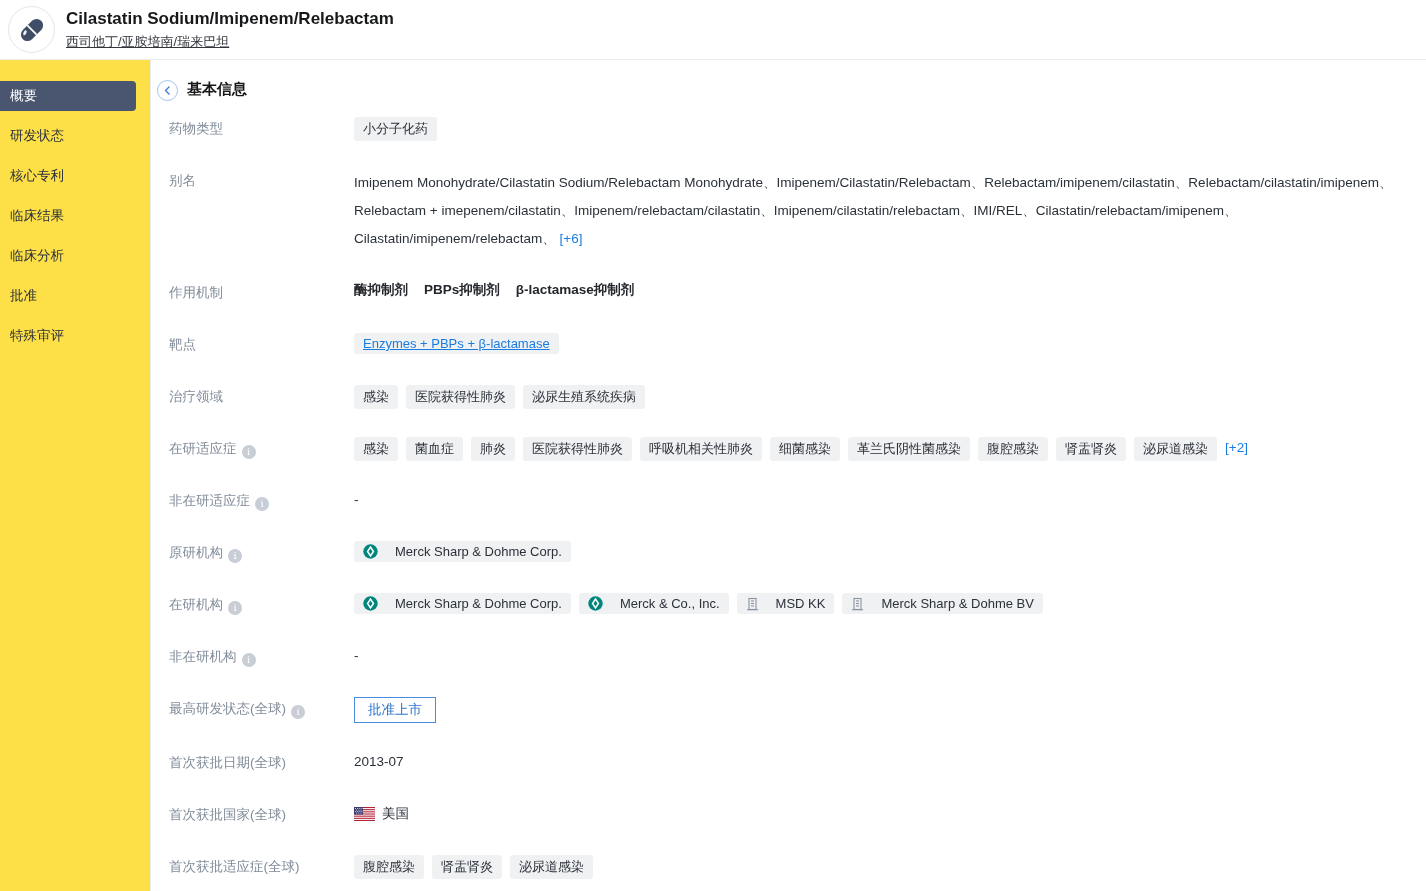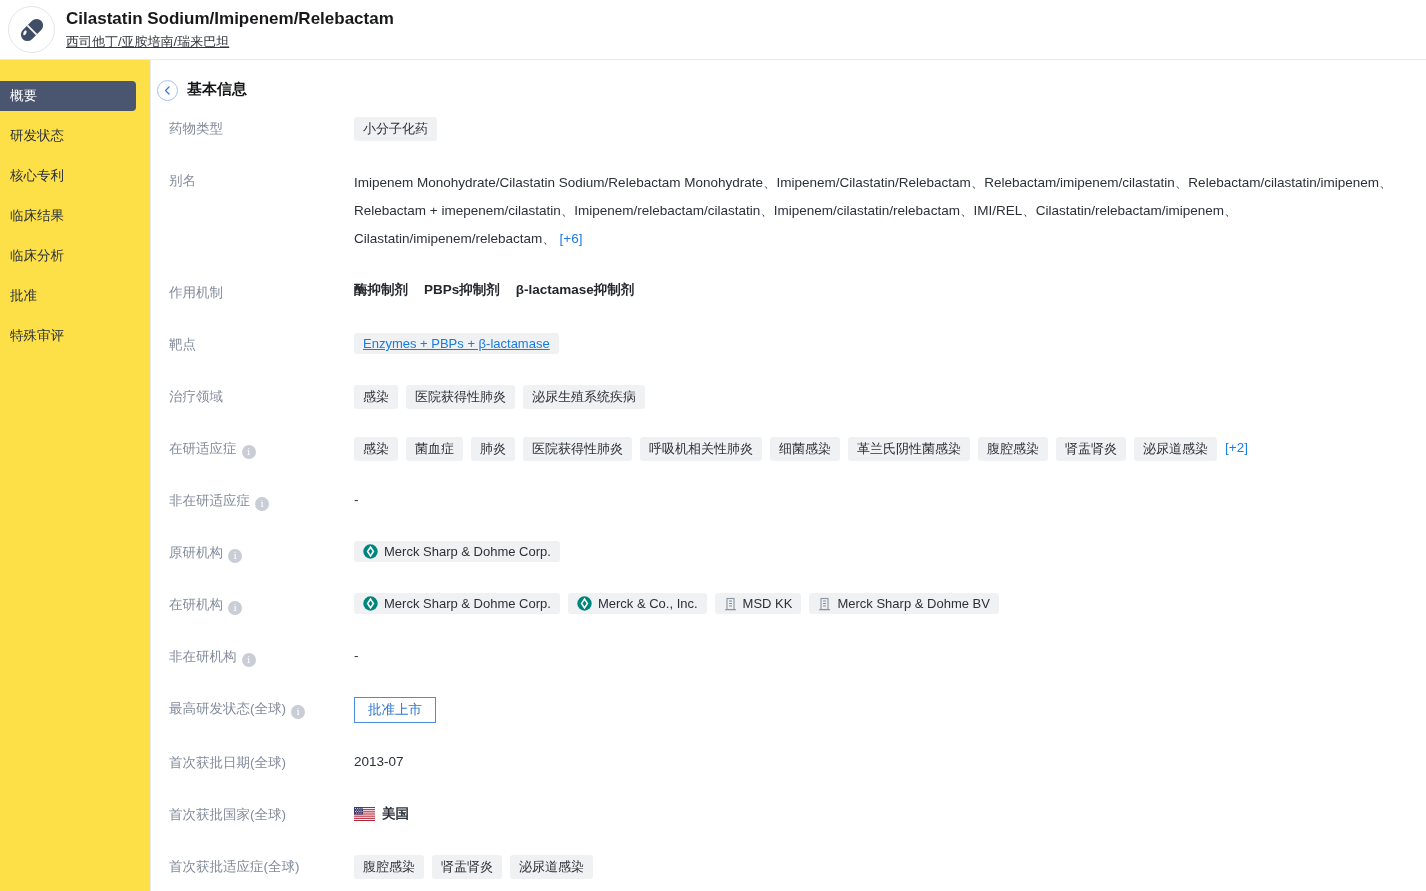--- a/index.html
+++ b/index.html
@@ -30,24 +30,24 @@
   .info-icon { display:inline-block; width:14px; height:14px; border-radius:50%; background:#c8cdd6; color:#fff; font-size:10px; line-height:14px; text-align:center; font-style:normal; margin-left:5px; vertical-align:-2px; font-family:"DejaVu Serif",serif; }
   .row-value { flex:1; font-size:13.5px; color:#2b3139; }
   .value-flex { display:flex; flex-wrap:wrap; gap:8px; align-items:flex-start; }
   .tag { background:#f0f1f3; border-radius:3px; padding:3px 9px; font-size:13px; color:#2b3139; white-space:nowrap; }
   .tag-link { color:#1b7ce0; text-decoration:underline; cursor:pointer; }
   .more-link { color:#1b7ce0; font-size:13.5px; text-decoration:none; cursor:pointer; padding-top:3px; }
   .paragraph { line-height:28px; font-size:13.5px; color:#2b3139; }
   .paragraph .more-link { padding:0; }
   .textlist-item { font-weight:600; color:#23262b; margin-right:16px; }
   .plain-text { padding-top:3px; display:inline-block; }
-  .org-tag { display:inline-flex; align-items:center; gap:6px; background:#f0f1f3; border-radius:3px; padding:3px 9px; font-size:13px; color:#2b3139; white-space:nowrap; cursor:pointer; }
+  .org-tag { display:inline-flex; align-items:center; gap:17px; background:#f0f1f3; border-radius:3px; padding:3px 9px; font-size:13px; color:#2b3139; white-space:nowrap; cursor:pointer; }
   .org-tag svg { display:block; flex-shrink:0; }
   .status-badge { display:inline-block; border:1px solid #4b8ce0; color:#2e77d0; background:#fff; border-radius:0; padding:3px 13px; font-size:13.5px; cursor:pointer; }
-  .country-value { display:inline-flex; align-items:center; gap:7px; padding-top:2px;font-weight:bold; }
+  .country-value { display:inline-flex; align-items:center; gap:7px; padding-top:2px; }
   .country-value svg { display:block; }
 </style>
 </head>
 <body>
 
 <div class="app-header">
   <div class="pill-circle">
     <svg width="28" height="28" viewBox="0 0 28 28">
       <g transform="rotate(-45 14 14)">
         <rect x="1" y="7.5" width="26" height="13" rx="6.5" fill="#3f4d66"></rect>

